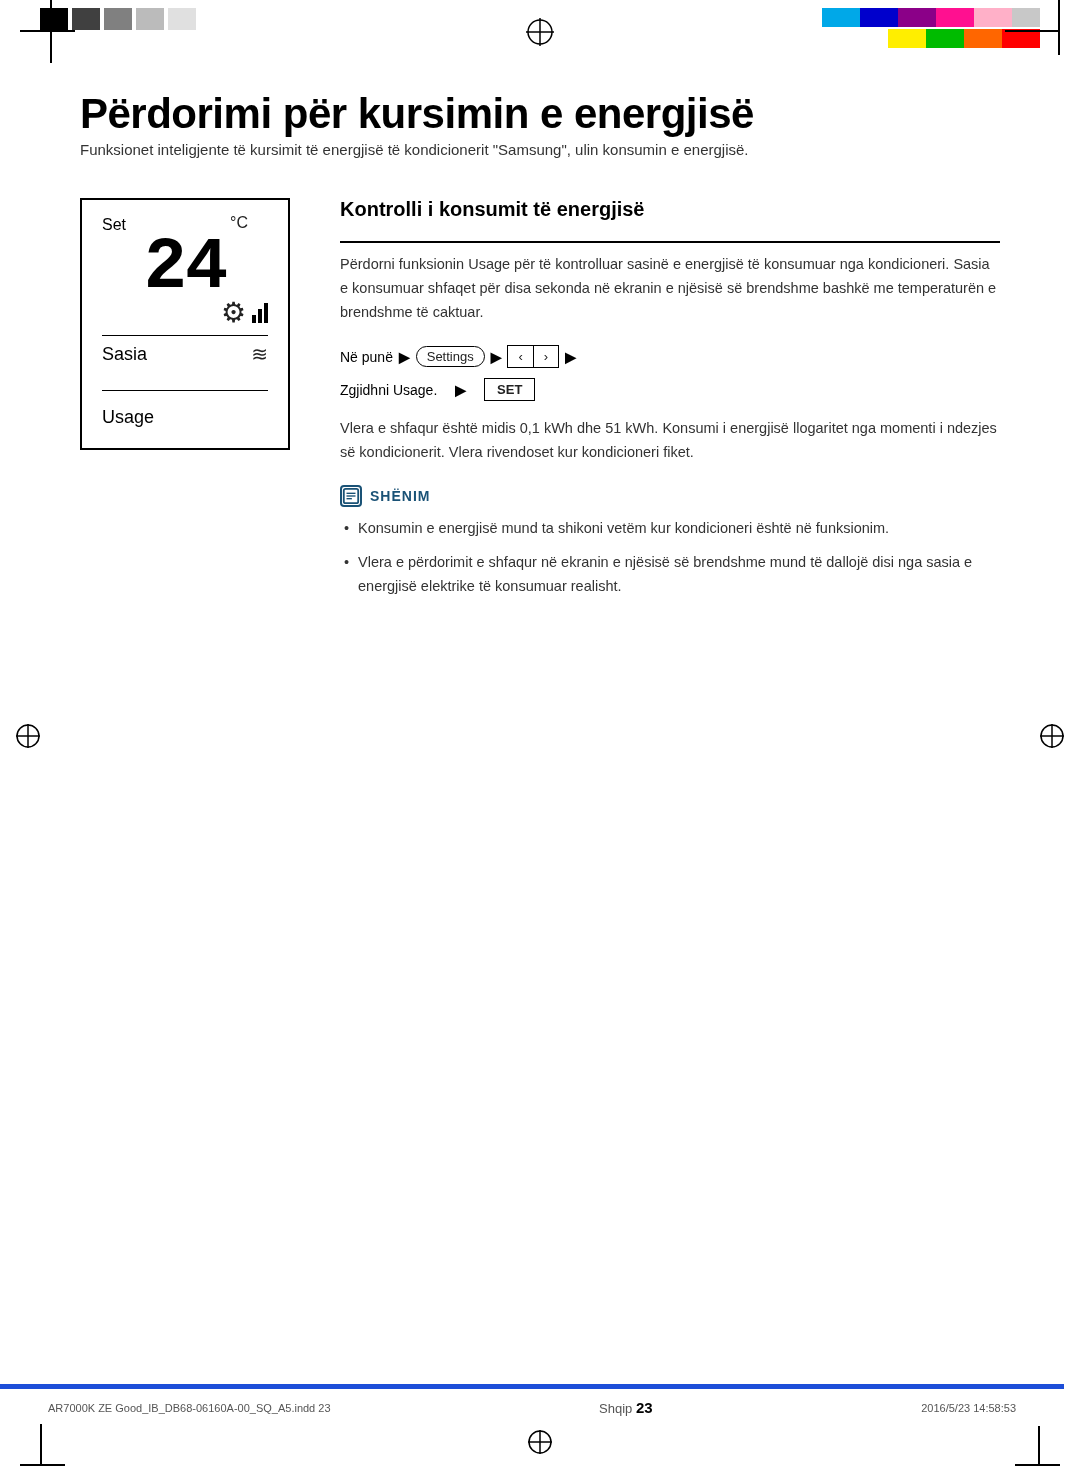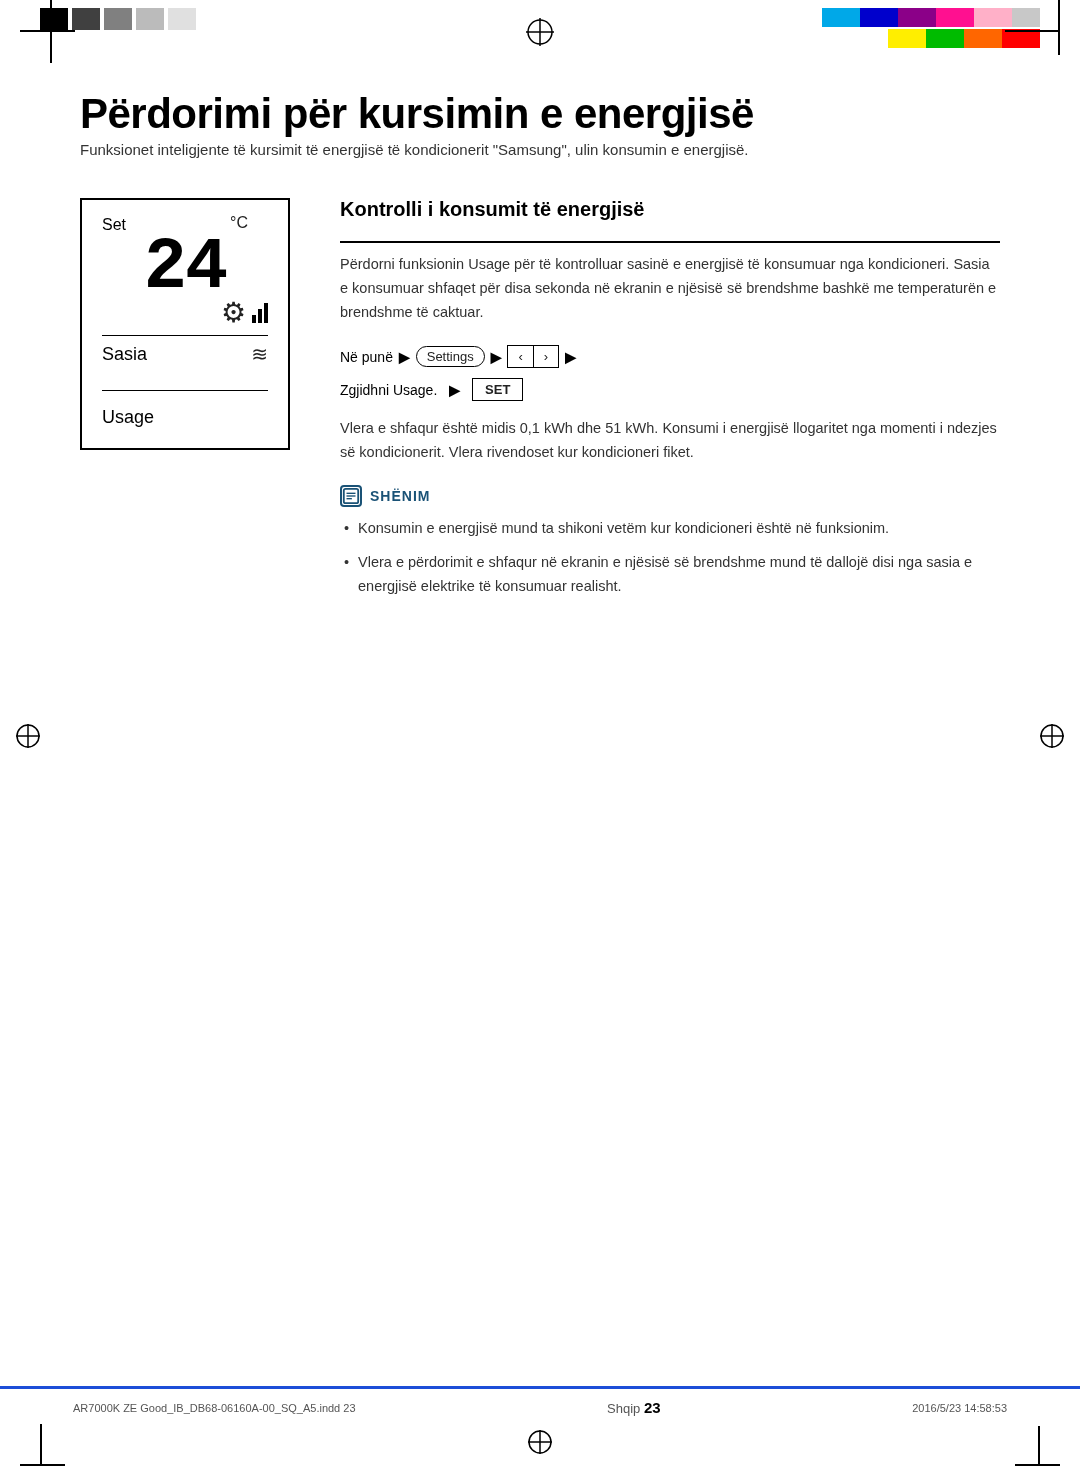--- a/index.html
+++ b/index.html
@@ -199,21 +199,21 @@
       align-items: center;
     }
 
     .nav-group .nav-btn:first-child {
       border-right: 1.5px solid #000;
     }
 
     .second-step-row {
       display: flex;
       align-items: center;
-      gap: 12px;
+      gap: 18px;
       margin-bottom: 16px;
       font-size: 14px;
     }
 
     .btn-set {
       border: 1.5px solid #000;
       padding: 3px 12px;
       font-size: 13px;
       font-weight: bold;
       background: #fff;
@@ -273,26 +273,26 @@
       position: absolute;
       left: 4px;
       top: 0;
     }
 
     
     .footer {
       position: absolute;
       bottom: 24px;
       left: 0;
-      right: 0;
+      right: 16px;
       display: flex;
       justify-content: space-between;
       align-items: center;
-      padding: 0 73px;
-      border-top: 3px solid #1d4ed8;
+      padding: 0 48px;
+      border-top: 5px solid #1d4ed8;
       padding-top: 10px;
     }
 
     .footer-left {
       font-size: 11px;
       color: #555;
     }
 
     .footer-right {
       font-size: 11px;

